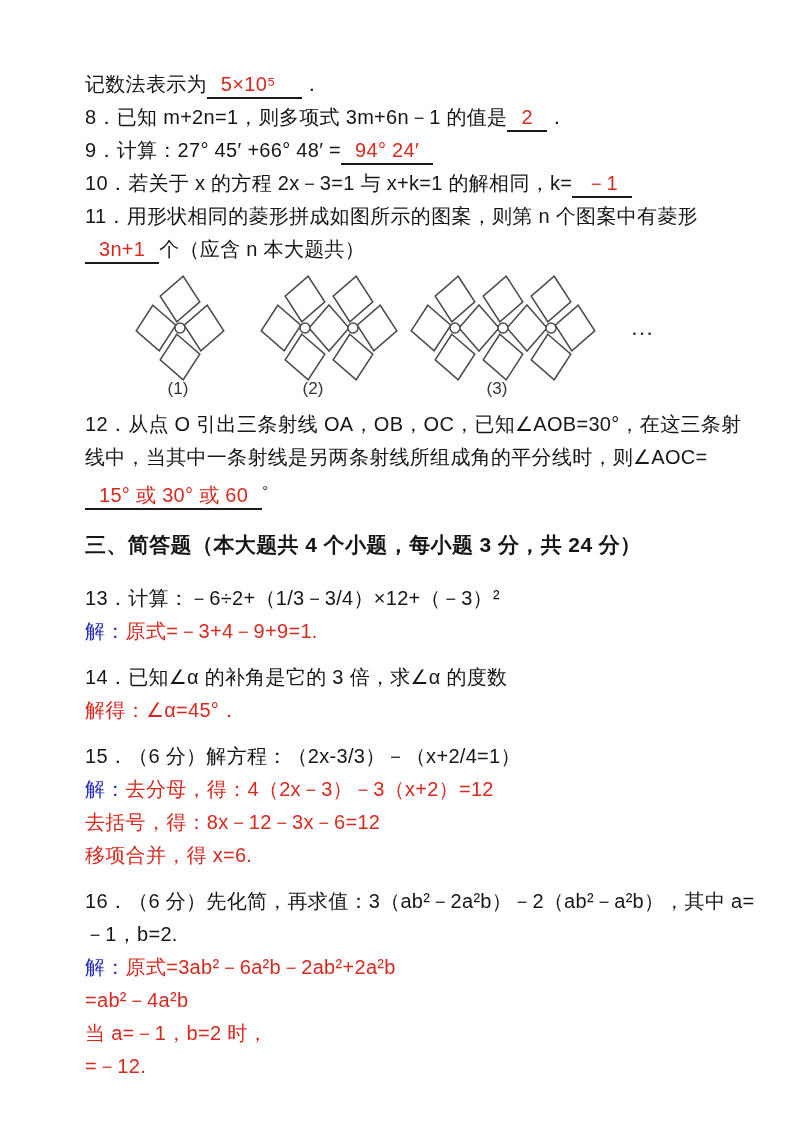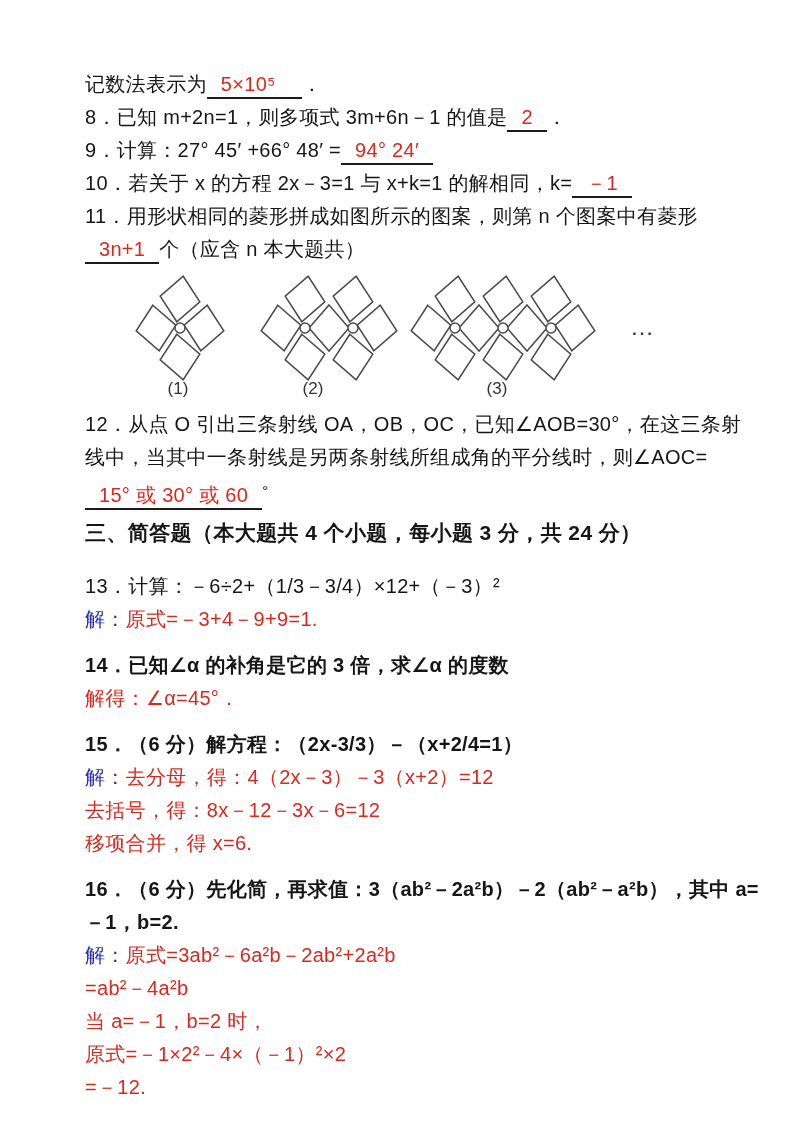--- a/index.html
+++ b/index.html
@@ -22,27 +22,26 @@
     padding: 68px 32px 0 85px;
   }
   .para {
     font-size: 20px;
     line-height: 33px;
     margin: 0;
     letter-spacing: 0.3px;
   }
   .gap {
     margin-top: 13px;
-    font-weight: bold;
   }
   .section-title {
     font-weight: 700;
     font-size: 21px;
     line-height: 33px;
-    margin-top: 4px;
+    margin-top: 16px;
     letter-spacing: 0.4px;
   }
   .ans {
     color: #d8291f;
     border-bottom: 2px solid #1b1b1b;
     padding: 0 14px;
     display: inline-block;
     line-height: 26px;
   }
   .ans-wide {
@@ -134,16 +133,15 @@
 
   <p class="para gap">15．（6 分）解方程：（2x-3/3）－（x+2/4=1）</p>
   <p class="para"><span class="sol-label">解：</span><span class="sol-red">去分母，得：4（2x－3）－3（x+2）=12</span></p>
   <p class="para sol-red">去括号，得：8x－12－3x－6=12</p>
   <p class="para sol-red">移项合并，得 x=6.</p>
 
   <p class="para gap">16．（6 分）先化简，再求值：3（ab²－2a²b）－2（ab²－a²b），其中 a=－1，b=2.</p>
   <p class="para"><span class="sol-label">解：</span><span class="sol-red">原式=3ab²－6a²b－2ab²+2a²b</span></p>
   <p class="para sol-red">=ab²－4a²b</p>
   <p class="para sol-red">当 a=－1，b=2 时，</p>
-  <p class="para sol-red">原式=－1×2²－4×（－1）²×2</p>
   <p class="para sol-red">=－12.</p>
 
 </div>
 
 </body></html>

